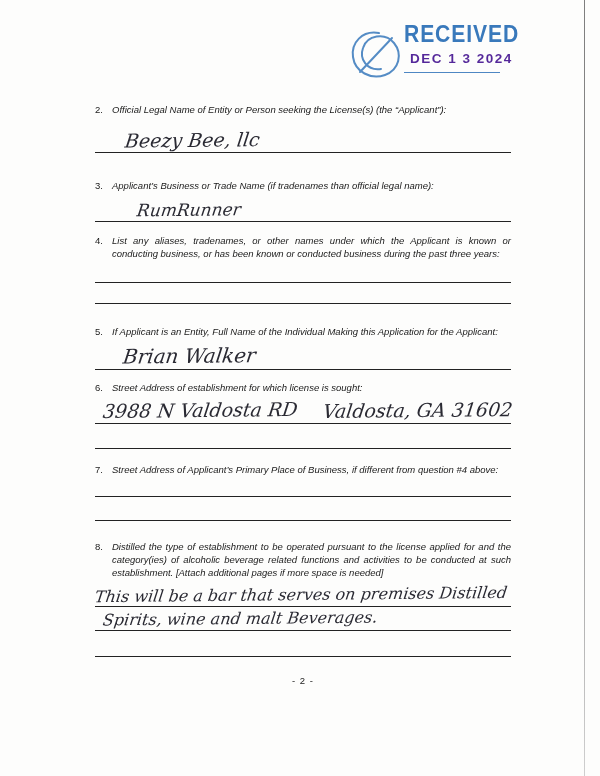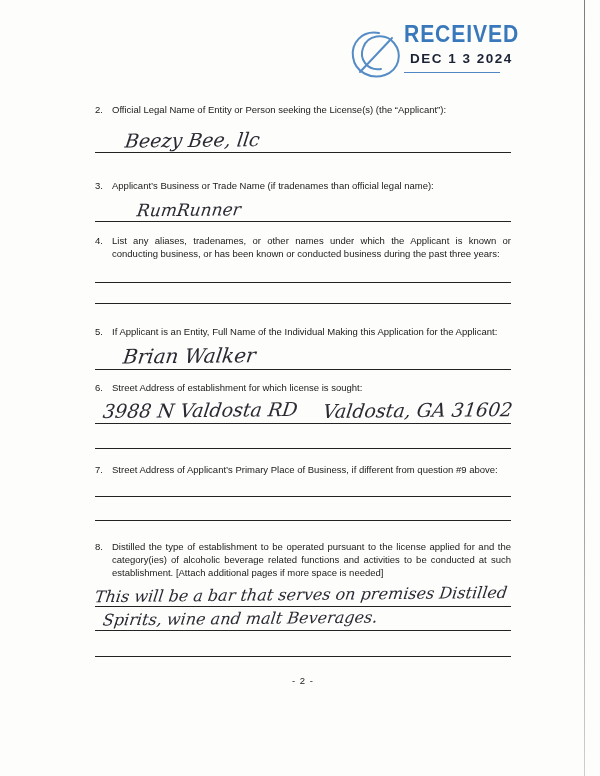--- a/index.html
+++ b/index.html
@@ -25,34 +25,34 @@
   .stamp { position: absolute; top: 20px; left: 348px; width: 210px; color: #2f72b8; }
   .stamp-received {
     position: absolute; left: 56px; top: 0;
     font-size: 24px; font-weight: 700; letter-spacing: 1px;
     transform: scaleX(0.88); transform-origin: left top;
     color: #2f72b8; opacity: .95;
   }
   .stamp-date {
     position: absolute; left: 62px; top: 31px;
     font-size: 13.5px; font-weight: 700; letter-spacing: 1.5px;
-    color: #0f172a; opacity: .95; white-space: nowrap;
+    color: #4c1d95; opacity: .95; white-space: nowrap;
   }
   .stamp-underline {
     position: absolute; left: 56px; top: 52px;
     width: 96px; height: 0; border-bottom: 1.5px solid #2f72b8; opacity: .85;
   }
   .stamp-scribble { position: absolute; left: 0; top: 8px; opacity: .9; }
 
   
   .content { position: absolute; left: 95px; top: 103px; width: 416px; }
 
   .q-head { display: flex; font-size: 9.5px; line-height: 1.38; }
   .q-num  { flex: none; width: 17px; }
-  .q-text { flex: 1; text-align: justify; }
+  .q-text { flex: 1; text-align: justify; font-style: italic; }
 
   .ans-row {
     border-bottom: 1.2px solid #232323;
     display: flex; align-items: flex-end;
   }
   .blank { border-bottom: 1.2px solid #232323; }
 
   .hw {
     font-family: "DejaVu Serif", serif;
     font-style: italic;
@@ -169,21 +169,21 @@
       <div class="ans-row">
         <span class="hw hw-street">3988 N Valdosta RD</span>
         <span class="hw hw-city">Valdosta, GA 31602</span>
       </div>
       <div class="blank blank1"></div>
     </div>
 
     <div class="question q7">
       <div class="q-head">
         <span class="q-num">7.</span>
-        <span class="q-text">Street Address of Applicant’s Primary Place of Business, if different from question #9 above:</span>
+        <span class="q-text">Street Address of Applicant’s Primary Place of Business, if different from question #4 above:</span>
       </div>
       <div class="blank blank1"></div>
       <div class="blank blank2"></div>
     </div>
 
     <div class="question q8">
       <div class="q-head">
         <span class="q-num">8.</span>
         <span class="q-text">Distilled the type of establishment to be operated pursuant to the license applied for and the category(ies) of alcoholic beverage related functions and activities to be conducted at such establishment. [Attach additional pages if more space is needed]</span>
       </div>

